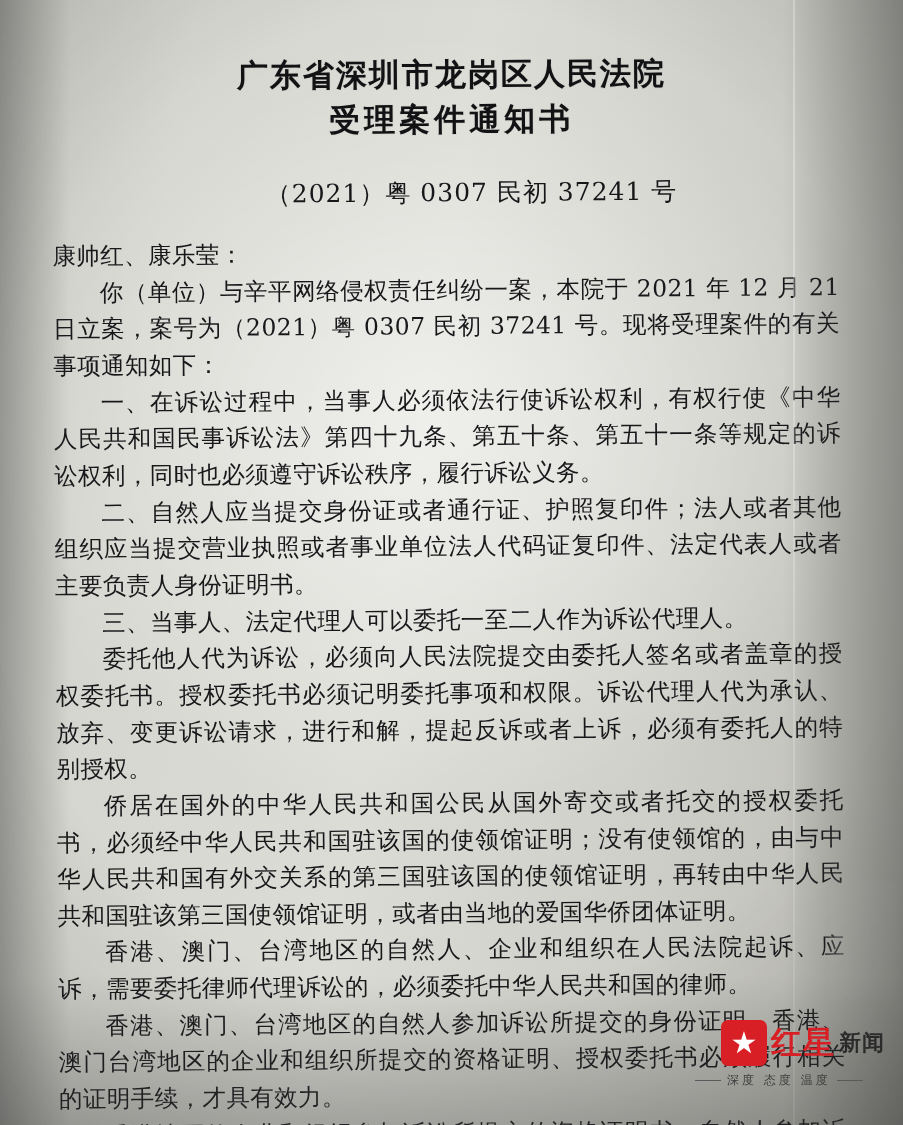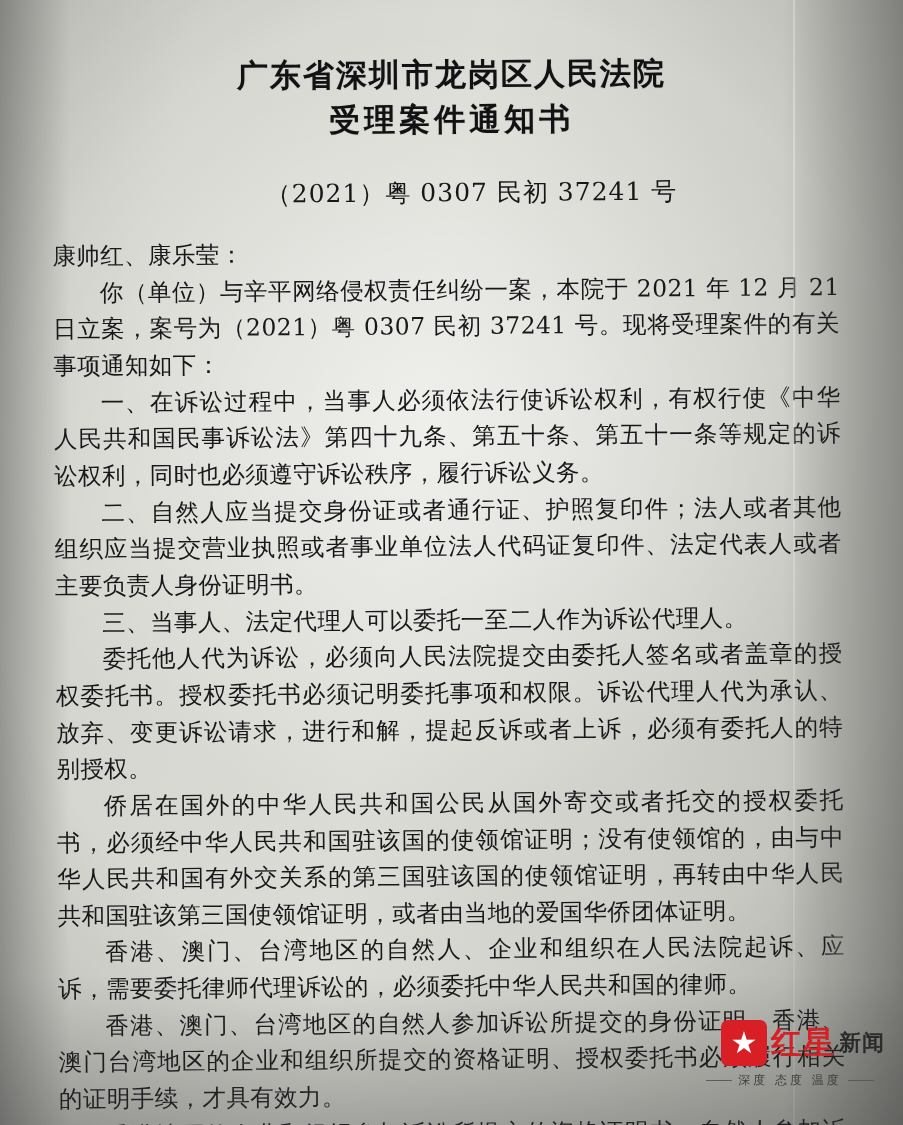--- a/index.html
+++ b/index.html
@@ -144,21 +144,20 @@
     font-family: "DejaVu Sans", "Liberation Sans", sans-serif;
   }
   .logo-sub {
     margin-top: 6px;
     color: #3c3c3c;
     font-size: 12px;
     letter-spacing: 3px;
     font-family: "DejaVu Sans", "Liberation Sans", sans-serif;
     display: flex;
     align-items: center;
-    justify-content: center;
     gap: 6px;
   }
   .logo-rule {
     display: inline-block;
     width: 26px;
     height: 1px;
     background: #5a5a5a;
   }
   .blur-patch {
     position: absolute;

